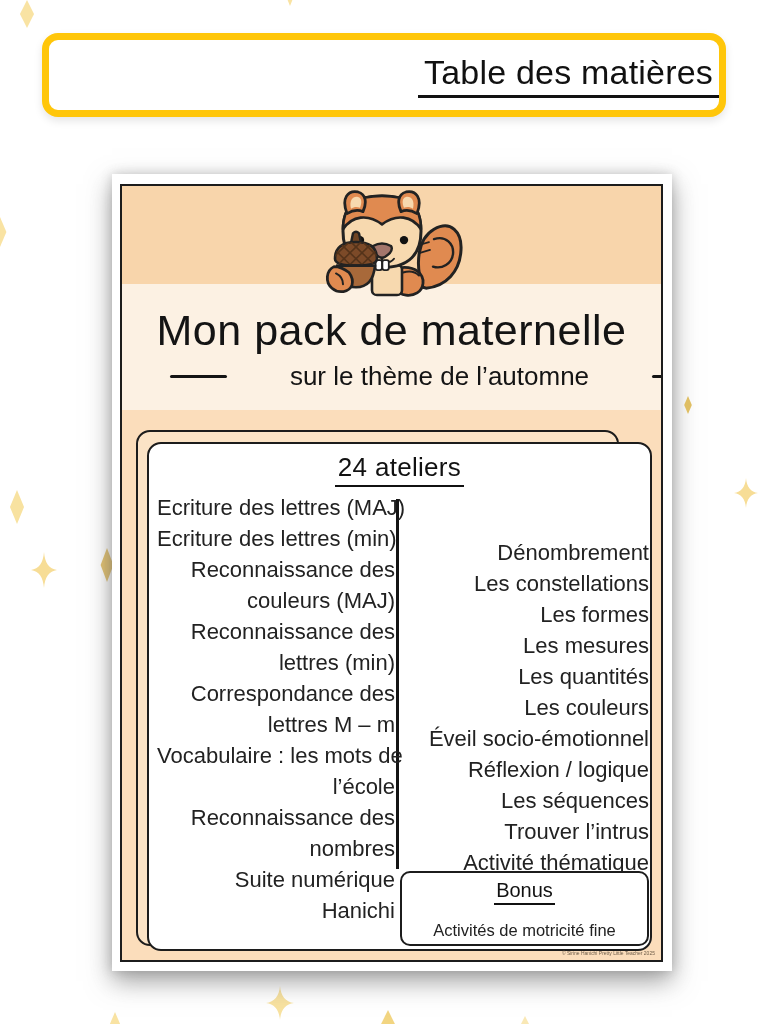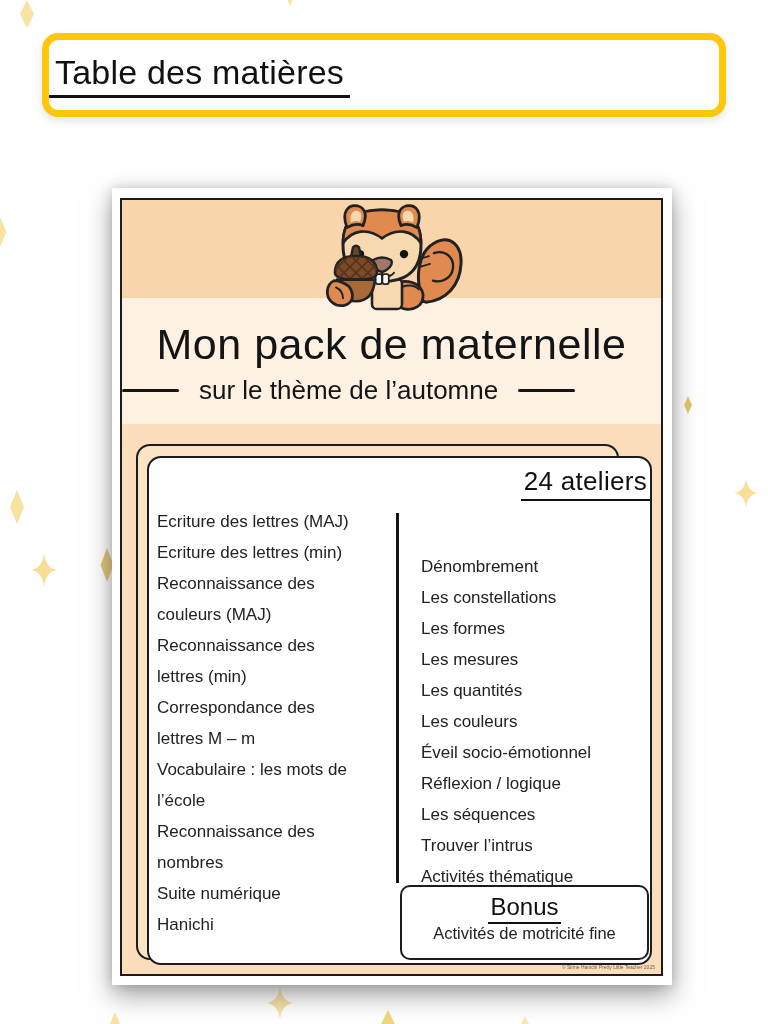--- a/index.html
+++ b/index.html
@@ -16,89 +16,89 @@
   
   .sparkle{position:absolute;pointer-events:none;}
 
   
   .title-box{
     position:absolute;left:42px;top:33px;width:684px;height:84px;
     box-sizing:border-box;
     background:#ffffff;
     border:7px solid #FFC60A;
     border-radius:16px;
-    display:flex;align-items:center;justify-content:flex-start;
+    display:flex;align-items:center;justify-content:flex-end;
     box-shadow:0 4px 8px rgba(0,0,0,0.10);
   }
   .title-text{
     font-size:34px;letter-spacing:0.2px;color:#111;
     border-bottom:3.5px solid #111;padding:0 6px 3px 6px;
   }
 
   
   .card{
-    position:absolute;left:112px;top:188px;width:560px;height:797px;
+    position:absolute;left:112px;top:174px;width:560px;height:797px;
     background:#ffffff;
     box-shadow:0 10px 24px rgba(80,80,80,0.55), 0 0 10px rgba(120,120,120,0.30);
   }
   .card-inner{
     position:absolute;left:8px;top:10px;width:543px;height:778px;
     box-sizing:border-box;
     border:2px solid #1c1c1c;
     background:#FBDDBB;
     overflow:hidden;
   }
   .band-top{position:absolute;left:0;top:0;width:100%;height:98px;background:#F8D5AB;}
   .band-cream{position:absolute;left:0;top:98px;width:100%;height:126px;background:#FCF1E3;}
 
   .poster-title{
     position:absolute;left:0;top:121px;width:100%;
     text-align:center;font-size:43px;line-height:46px;color:#141414;
     letter-spacing:0.5px;
   }
   .subtitle-row{
     position:absolute;left:0;top:176px;width:100%;height:28px;
-    display:flex;align-items:center;justify-content:flex-start;gap:20px;
+    display:flex;align-items:center;justify-content:space-between;gap:20px;padding-left:48px;
   }
   .subtitle-text{font-size:26px;color:#141414;}
   .dash{width:57px;height:3px;background:#141414;border-radius:2px;}
 
   
   .back-card{
     position:absolute;left:14px;top:244px;width:483px;height:516px;
     box-sizing:border-box;
     background:#FBE3C6;border:2px solid #1c1c1c;border-radius:14px;
   }
   .front-card{
     position:absolute;left:25px;top:256px;width:505px;height:509px;
     box-sizing:border-box;
     background:#ffffff;border:2.5px solid #1c1c1c;border-radius:14px;
   }
-  .workshops-heading-wrap{position:absolute;left:0;top:8px;width:100%;text-align:right;}
+  .workshops-heading-wrap{position:absolute;left:0;top:8px;width:100%;text-align:center;}
   .workshops-heading{
     display:inline-block;font-size:26px;color:#111;letter-spacing:0.3px;
     border-bottom:2.5px solid #111;padding:0 3px 2px 3px;
   }
   .col-divider{position:absolute;left:247px;top:55px;width:2.5px;height:370px;background:#141414;}
-  .col{position:absolute;top:48px;font-size:17px;line-height:31px;color:#222;}
+  .col{position:absolute;top:48px;font-size:22px;line-height:31px;color:#222;text-align:right;}
   .col-left{left:8px;width:238px;}
   .col-right{left:272px;width:228px;margin-top:45px;}
   .line{white-space:nowrap;}
 
   .bonus-box{
     position:absolute;left:251px;top:427px;width:249px;height:75px;
     box-sizing:border-box;
     background:#ffffff;border:2.5px solid #1c1c1c;border-radius:10px;
     text-align:center;
   }
   .bonus-title{
-    display:inline-block;margin-top:6px;font-size:24px;color:#111;
+    display:inline-block;margin-top:6px;font-size:20px;color:#111;
     border-bottom:2px solid #111;padding:0 2px 1px 2px;
   }
-  .bonus-item{font-size:16.5px;color:#222;margin-top:0;white-space:nowrap;}
+  .bonus-item{font-size:16.5px;color:#222;margin-top:16px;white-space:nowrap;}
 
   .copyright{
     position:absolute;right:6px;bottom:2px;
     font-size:7.5px;color:#6d5c49;
     transform:scale(0.66);transform-origin:right center;
     white-space:nowrap;
   }
 </style>
 </head>
 <body>
@@ -234,21 +234,21 @@
         <div class="line">Dénombrement</div>
         <div class="line">Les constellations</div>
         <div class="line">Les formes</div>
         <div class="line">Les mesures</div>
         <div class="line">Les quantités</div>
         <div class="line">Les couleurs</div>
         <div class="line">Éveil socio-émotionnel</div>
         <div class="line">Réflexion / logique</div>
         <div class="line">Les séquences</div>
         <div class="line">Trouver l’intrus</div>
-        <div class="line">Activités thématique</div>
+        <div class="line">Activité thématique</div>
       </div>
 
       <div class="bonus-box">
         <span class="bonus-title">Bonus</span>
         <div class="bonus-item">Activités de motricité fine</div>
       </div>
     </div>
 
     <div class="copyright">© Sirine Hanichi Pretty Little Teacher 2025</div>
   </div>

